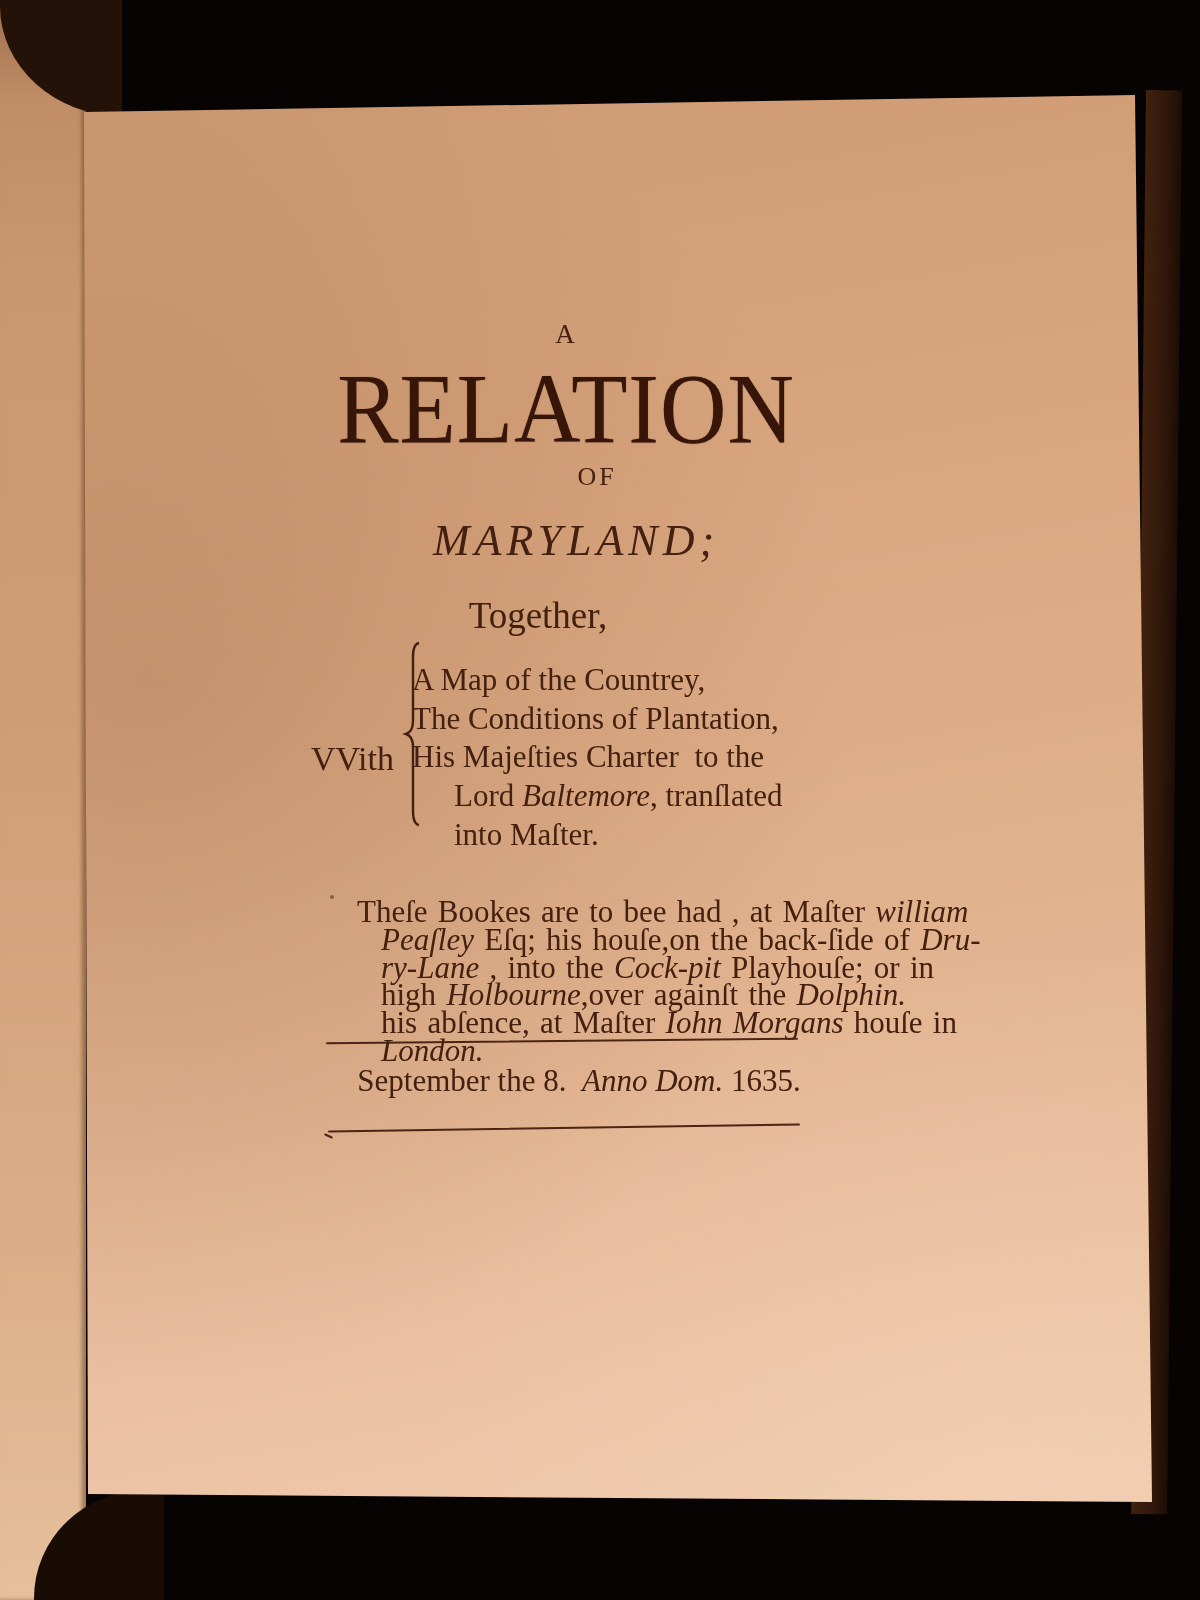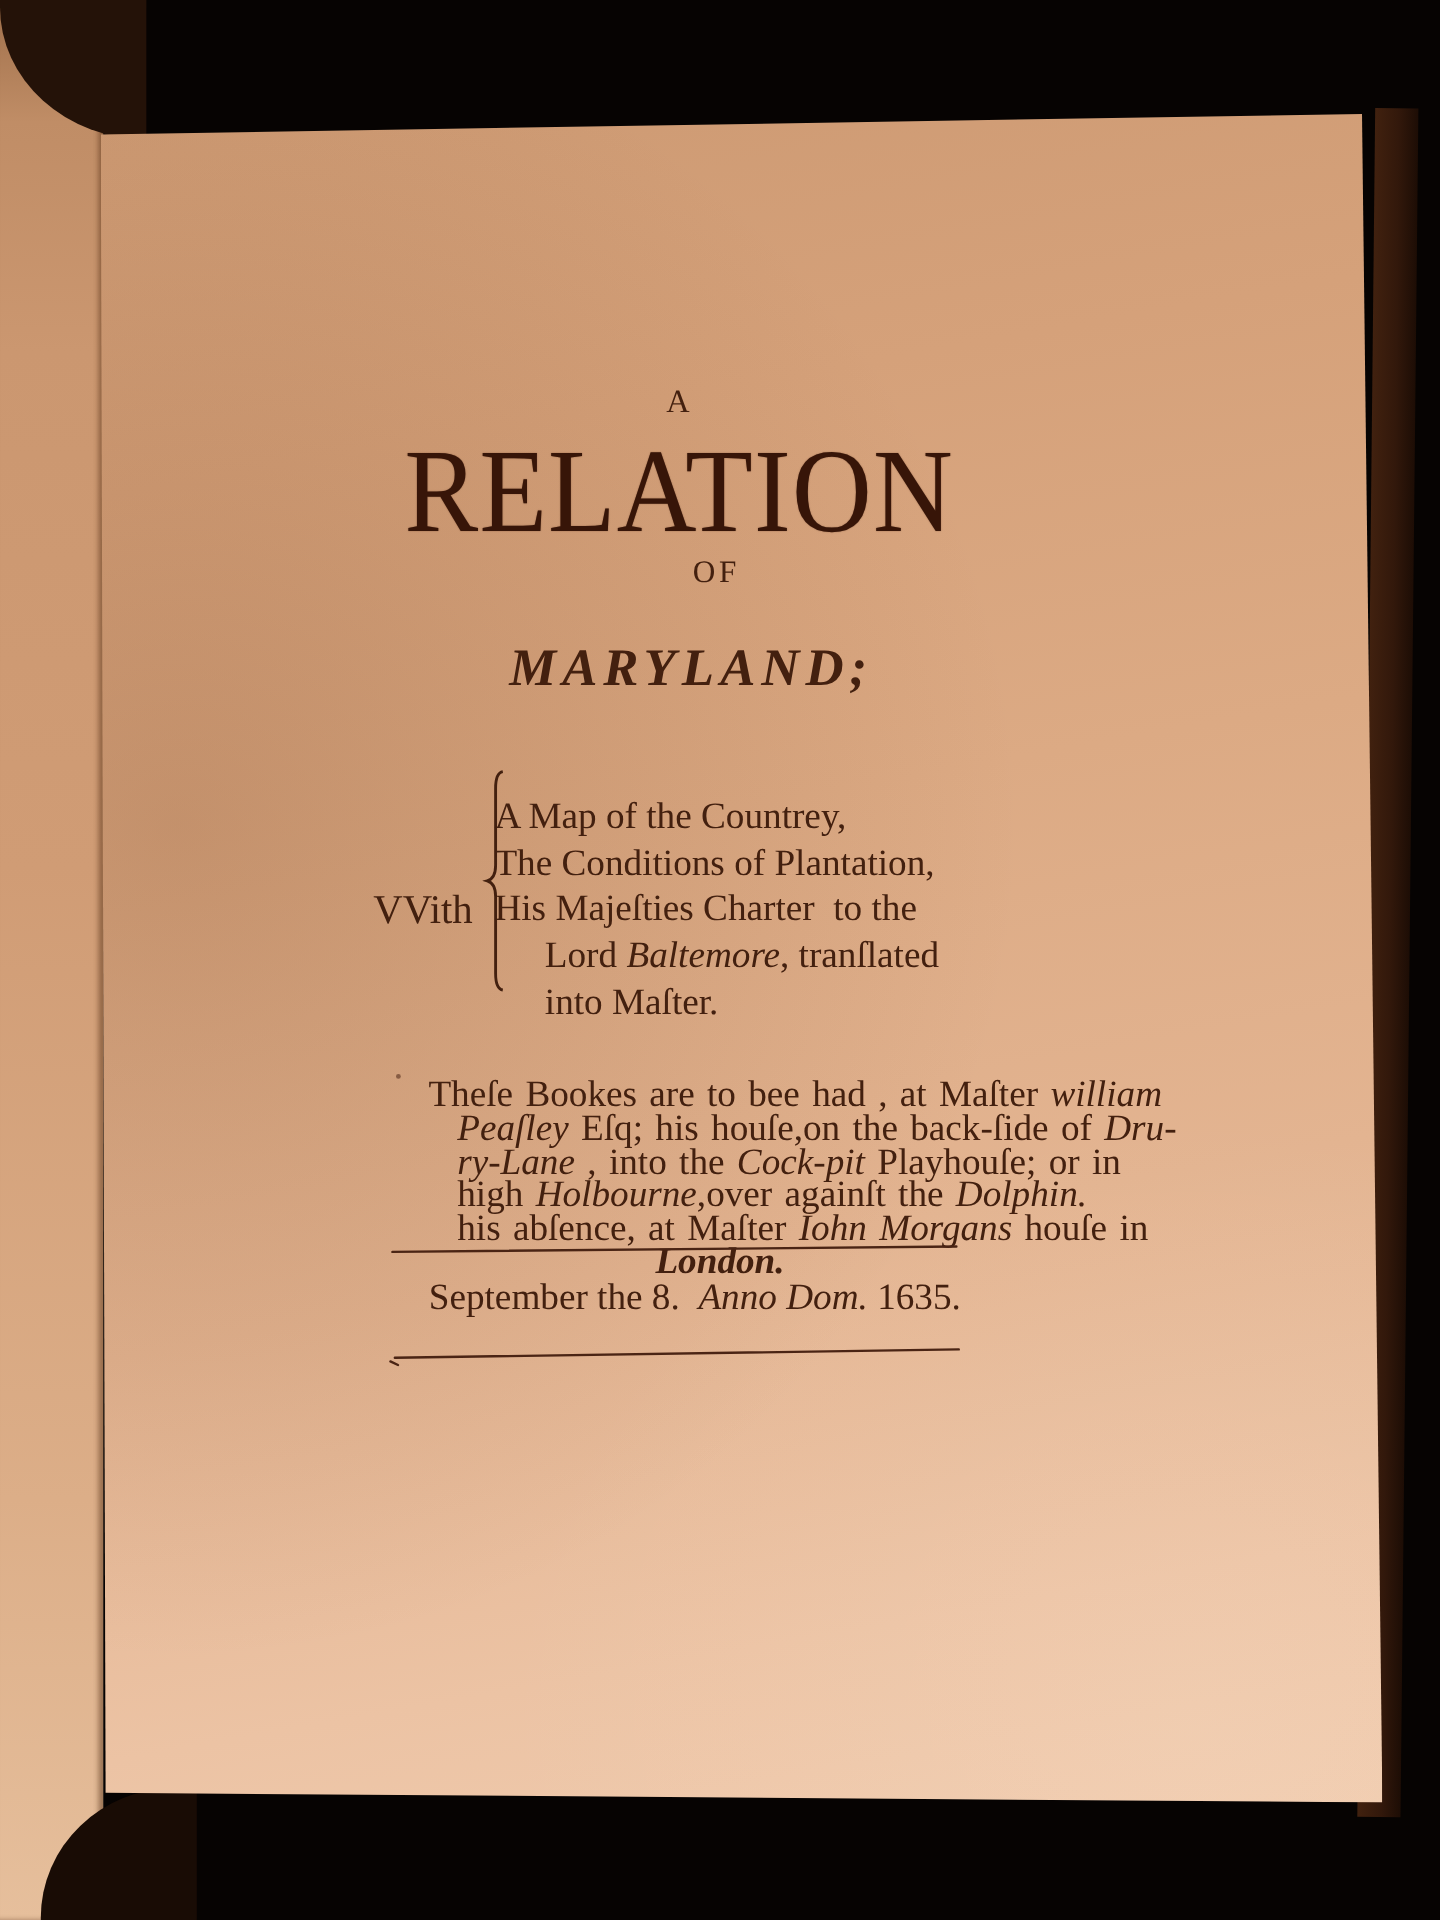--- a/index.html
+++ b/index.html
@@ -43,31 +43,31 @@
   .it{font-style:italic;}
   .pre{white-space:pre;}
 
   .half-title{top:226px;font-size:27px;letter-spacing:2px;}
   .main-title{
     top:264px;font-size:92px;letter-spacing:1px;color:#371508;
     transform:scaleY(1.08);transform-origin:top center;
     text-shadow:0 0 1px rgba(55,21,8,.55);
   }
   .of-line{top:369px;font-size:26px;letter-spacing:3px;margin-left:31px;}
-  .place-line{top:440px;font-size:44px;letter-spacing:5px;font-style:italic;font-weight:bold;margin-left:10px;}
+  .place-line{top:424px;font-size:44px;letter-spacing:5px;font-style:italic;font-weight:normal;margin-left:10px;}
   .together-line{top:502px;font-size:37px;transform:translateX(-28px);}
 
   .with-word{left:227px;top:647px;font-size:34px;}
   .brace{position:absolute;left:318px;top:546px;}
   .contents{left:328px;top:566px;font-size:31px;line-height:38.7px;}
   .contents .indent{padding-left:42px;}
 
   .imprint{left:297px;top:803px;width:480px;font-size:31px;line-height:27.8px;word-spacing:2.5px;}
   .imprint .first{text-indent:-24px;}
-  .imprint .last{text-align:center;padding-right:42px;font-weight:bold;}
+  .imprint .last{text-align:left;padding-right:42px;}
 
   .rule{position:absolute;height:2px;background:#4a2414;border-radius:1px;}
   .rule1{left:242px;top:945px;width:472px;transform:rotate(-0.55deg);}
   .rule2{left:244px;top:1032px;width:472px;transform:rotate(-0.85deg);}
   .rule2-tick{left:240px;top:1040px;width:9px;height:2px;background:#4a2414;transform:rotate(25deg);}
   .date-line{top:970px;font-size:31px;padding-left:13px;}
 
   .speck{position:absolute;left:246px;top:800px;width:4px;height:4px;border-radius:50%;background:rgba(74,36,20,.55);}
 </style>
 </head>
@@ -82,20 +82,21 @@
   <div class="col">
 
     <div class="abs ctr ink half-title">A</div>
 
     <div class="abs ctr main-title">RELATION</div>
 
     <div class="abs ctr ink of-line">OF</div>
 
     <div class="abs ctr ink place-line">MARYLAND;</div>
 
+    <div class="abs ctr ink together-line">Together,</div>
 
     <div class="abs ink with-word">VVith</div>
 
     <span class="brace">
       <svg width="22" height="186" viewBox="0 0 22 186">
         <path d="M17,2 Q11,3 11,16 L11,80 Q11,91 4,93 Q11,95 11,106 L11,170 Q11,183 17,184" fill="none" stroke="#43200f" stroke-width="2.4"></path>
       </svg>
     </span>
 
     <div class="abs ink contents">

